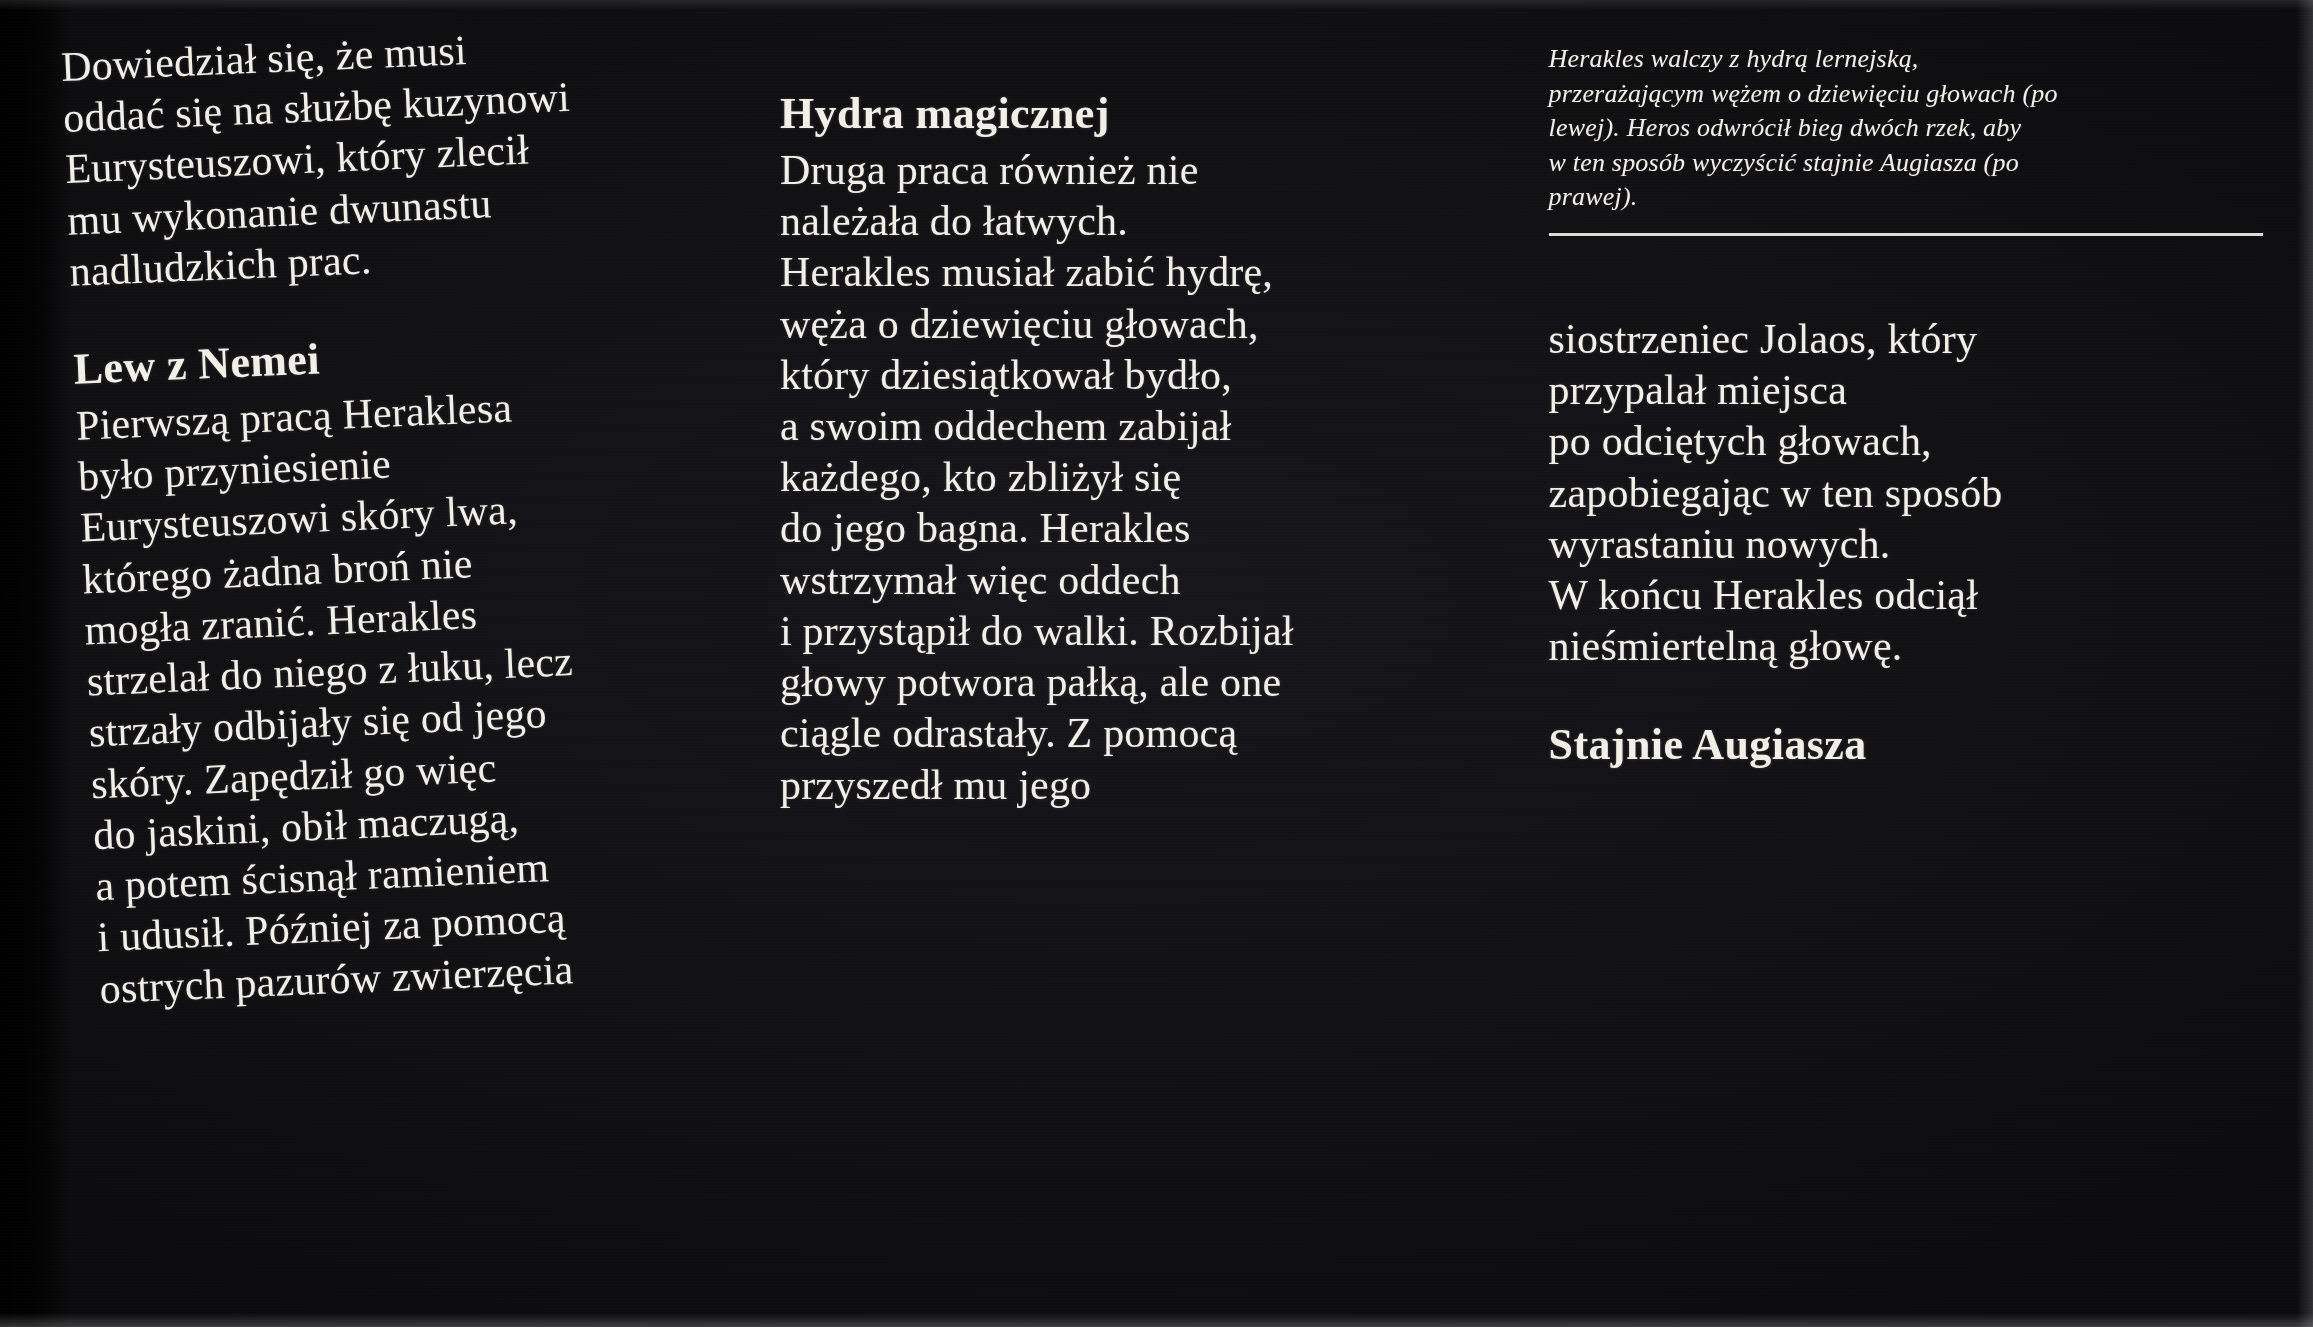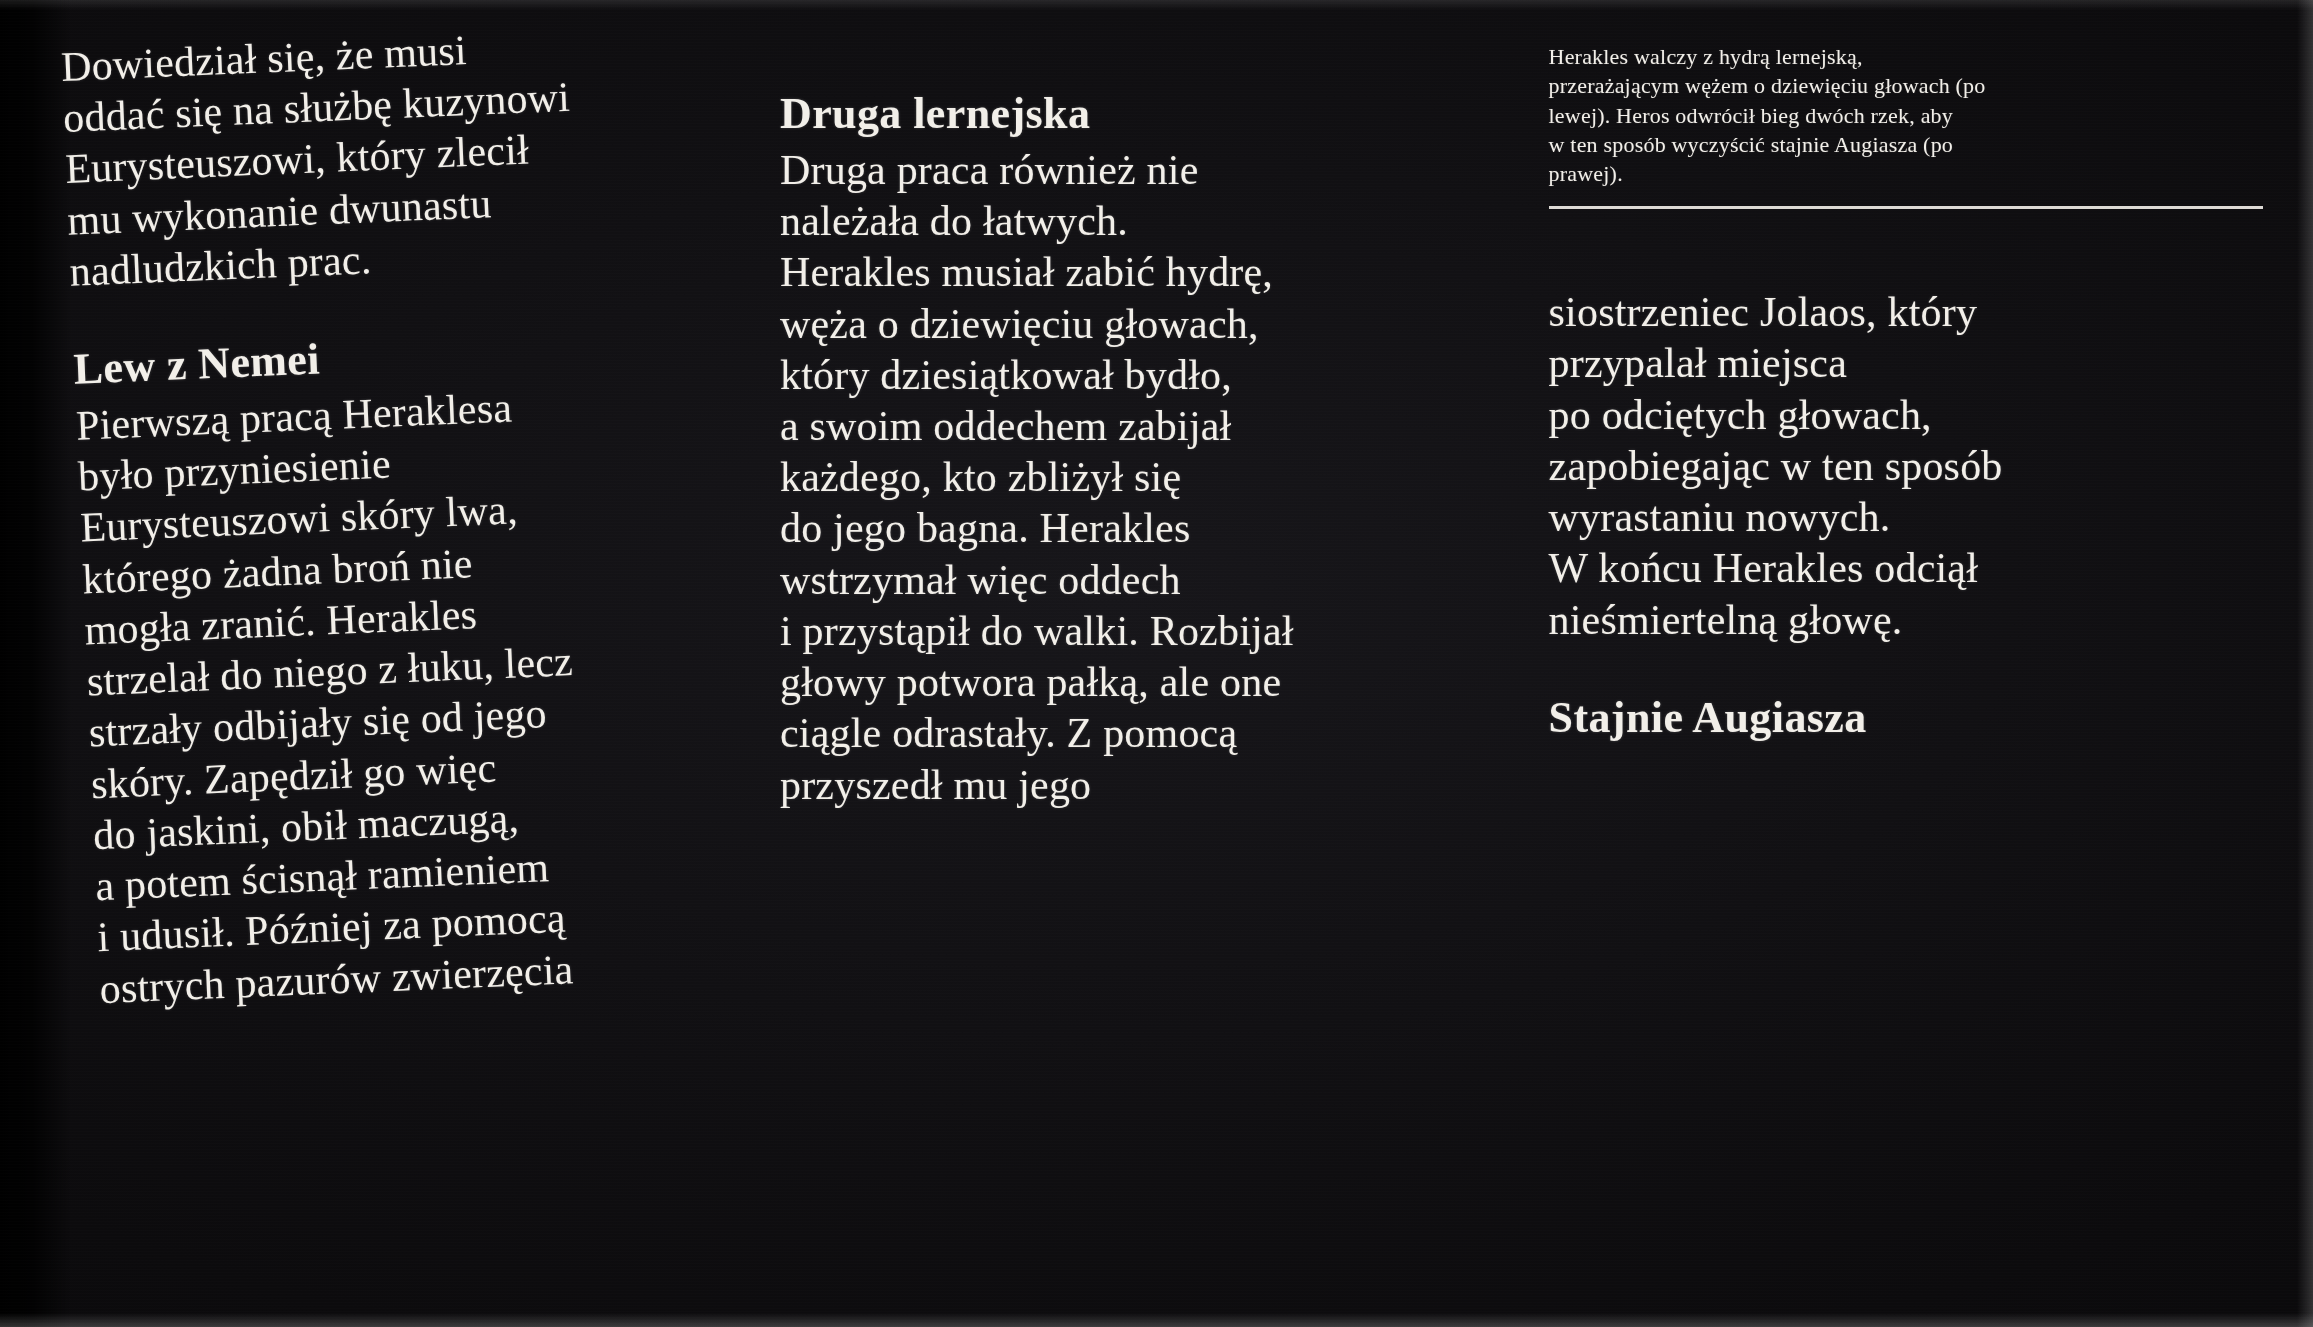--- a/index.html
+++ b/index.html
@@ -104,21 +104,22 @@
     line-height: 1.2;
     letter-spacing: 0.4px;
     text-shadow: 0 0 3px rgba(255,255,255,0.22);
   }
   .gap-heading { height: 46px; }
   .gap-after-heading { height: 4px; }
 
   
   .caption {
     font-family: "Liberation Serif", "DejaVu Serif", serif;
-    font-size: 22px;
+    font-style: italic;
+    font-size: 26px;
     line-height: 1.33;
     letter-spacing: 0.2px;
     white-space: pre-line;
     text-shadow: 0 0 2px rgba(255,255,255,0.16);
   }
   .caption-rule {
     margin-top: 18px;
     width: 714px;
     height: 3px;
     background: #efece6;
@@ -168,21 +169,21 @@
 do jaskini, obił maczugą,
 a potem ścisnął ramieniem
 i udusił. Później za pomocą
 ostrych pazurów zwierzęcia</p>
       </div>
     </div>
 
     <div class="col col-2">
       <div class="flow">
         <div class="gap-heading"></div>
-        <h2 class="heading">Druga lernejska</h2>
+        <h2 class="heading">Hydra magicznej</h2>
         <div class="gap-after-heading"></div>
         <p class="body-text">Druga praca również nie
 należała do łatwych.
 Herakles musiał zabić hydrę,
 węża o dziewięciu głowach,
 który dziesiątkował bydło,
 a swoim oddechem zabijał
 każdego, kto zbliżył się
 do jego bagna. Herakles
 wstrzymał więc oddech

